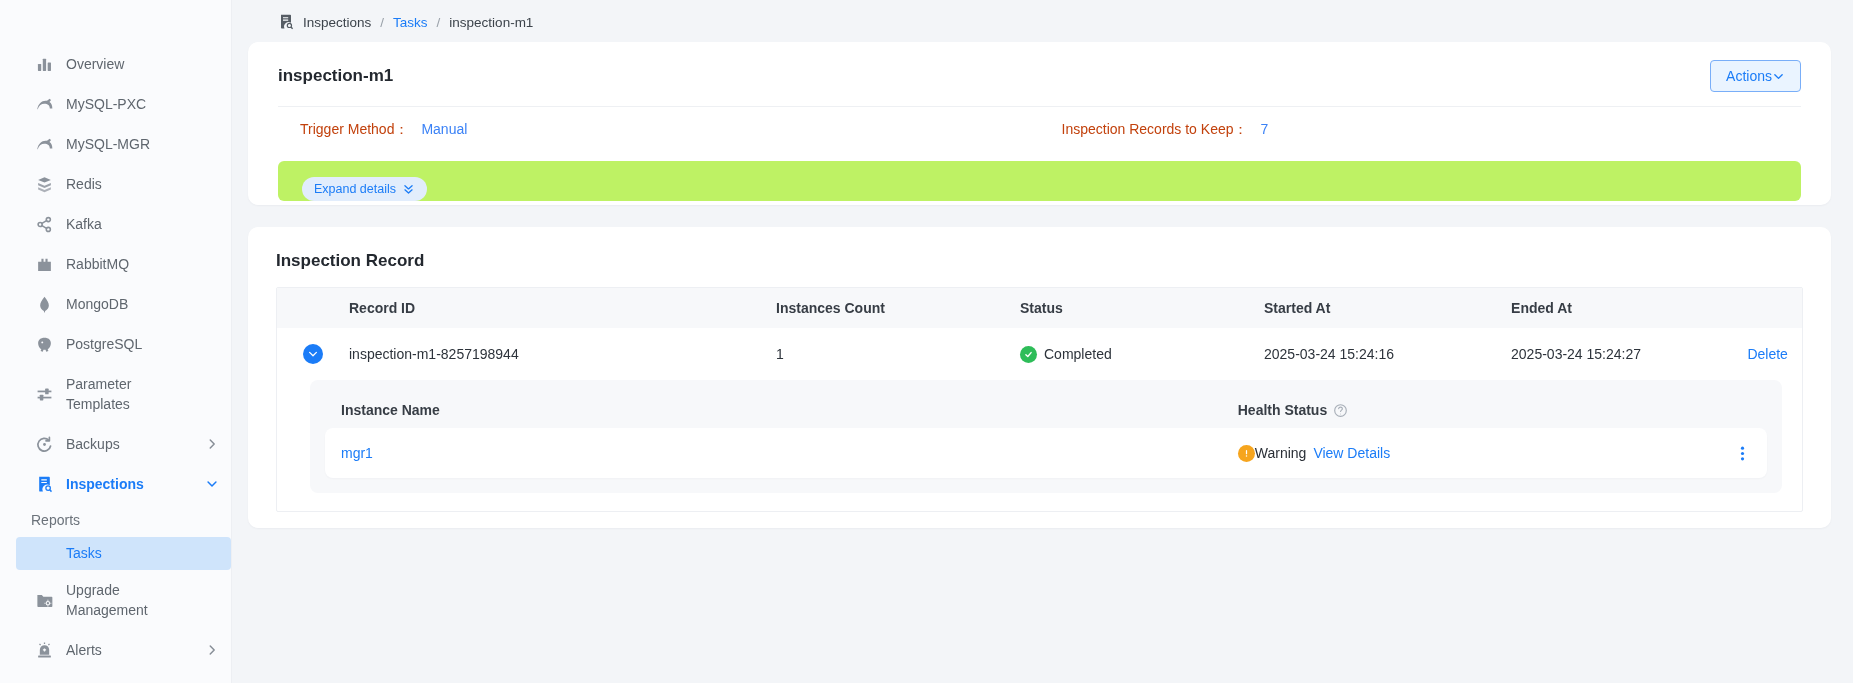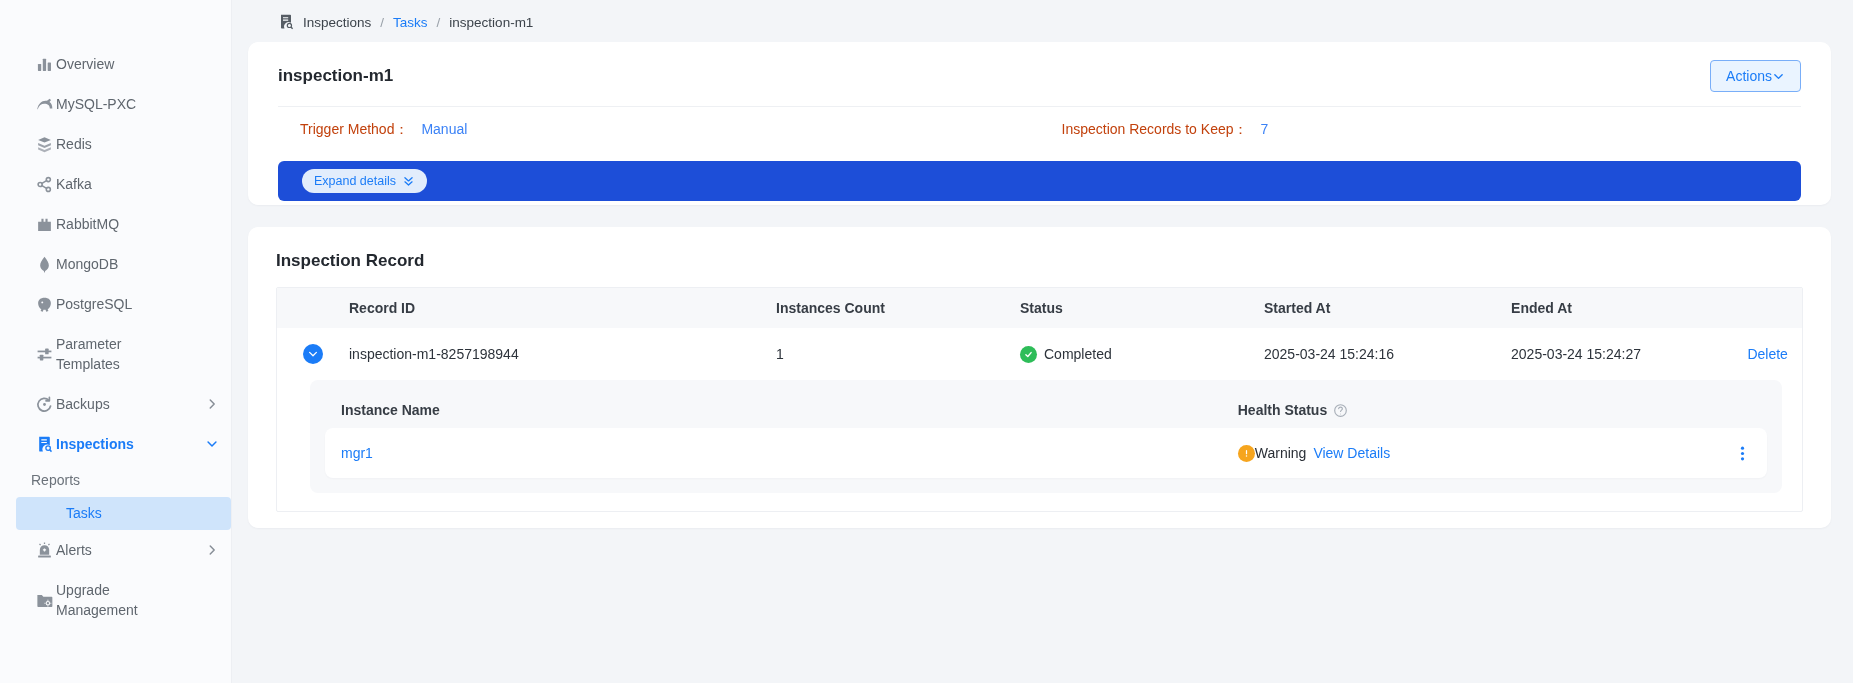--- a/index.html
+++ b/index.html
@@ -9,21 +9,21 @@
     font-family:"Liberation Sans","DejaVu Sans",sans-serif;
     color:var(--text,#2a2f36);
     -webkit-font-smoothing:antialiased;
   }
   .app{display:flex;width:100%;height:100%}
 
   
   aside{width:232px;flex:none;background:#fafbfd;border-right:1px solid #edeff3;
         padding-top:44px;box-sizing:border-box}
   .side-item{display:flex;align-items:center;padding:10px 12px 10px 36px;cursor:pointer;
-             color:#5f666e;font-size:14px;gap:3px;line-height:20px}
+             color:#5f666e;font-size:14px;gap:13px;line-height:20px}
   .s-icon{width:17px;height:17px;color:#8b929b;flex:none;display:flex}
   .s-icon svg{width:100%;height:100%}
   .s-label{max-width:110px}
   .s-chev{margin-left:auto;width:14px;height:14px;color:#878e97;display:flex}
   .s-chev svg{width:100%;height:100%}
   .side-item.active{color:var(--accent,#1b7cf7);font-weight:bold}
   .side-item.active .s-icon,.side-item.active .s-chev{color:var(--accent,#1b7cf7)}
   .side-sub{height:33px;line-height:33px;padding-left:31px;font-size:14px;color:#6b727a;cursor:pointer}
   .side-sub.selected{background:var(--selected-bg,#cfe4fb);color:var(--accent,#1b7cf7);
                      margin-left:16px;padding-left:50px;border-radius:4px}
@@ -45,22 +45,22 @@
                border:1px solid var(--accent-border,#79aef8);background:var(--accent-bg,#eaf4ff);
                color:var(--accent,#1b7cf7);border-radius:4px;font-size:14px;cursor:pointer;
                font-family:inherit}
   .actions-btn .chev{width:13px;height:13px;display:flex}
   .actions-btn .chev svg{width:100%;height:100%}
   .divider{height:1px;background:#eef0f3}
   .fields{display:grid;grid-template-columns:1fr 1fr;padding:12px 0;font-size:14px;line-height:20px}
   .field{padding-left:22px}
   .f-label{font-weight:normal;color:#c2410c}
   .f-value{color:#3b82f6;margin-left:13px}
-  .expand-strip{margin-top:10px;height:40px;background:#1d4ed8;border-radius:6px;
-                display:flex;align-items:center;padding-left:24px}
+  .expand-strip{margin-top:10px;height:40px;background:#bef264;border-radius:6px;
+                display:flex;align-items:flex-end;padding-left:24px}
   .expand-chip{display:inline-flex;align-items:center;gap:6px;background:#e2edfc;
                color:var(--accent,#1b7cf7);border-radius:12px;height:24px;padding:0 12px;
                font-size:12.5px;cursor:pointer}
   .expand-chip .dchev{width:13px;height:13px;display:flex}
   .expand-chip .dchev svg{width:100%;height:100%}
 
   .record-card{margin-top:22px;padding:24px 28px 16px}
   .record-table{margin-top:16px;border:1px solid #edeff3;border-radius:2px;overflow:hidden}
   .t-grid{display:grid;grid-template-columns:72px 28% 16% 16% 16.2% 15.5% 1fr;align-items:center}
   .t-head{height:40px;background:var(--band-bg,#f7f8fa);font-weight:bold;font-size:14px;color:#373d45}
@@ -112,20 +112,28 @@
           <span class="s-icon">
             <svg viewBox="0 0 16 16" fill="currentColor">
               <path d="M1.2 12.4C2.1 7.4 5.3 4.5 8.9 4.5c1.7 0 2.9-.7 3.7-1.9l1.6 1.1-1.5 2c1.8 1.2 2.6 3.2 2.7 6.1h-2.4c0-3.2-2-4.6-5.1-4.6-2.9 0-5.1 1.7-6.3 5.2z"></path>
             </svg>
           </span>
           <span class="s-label">MySQL-PXC</span>
         </div>
         <div class="side-item">
           <span class="s-icon">
             <svg viewBox="0 0 16 16" fill="currentColor">
+              <path d="M1.2 12.4C2.1 7.4 5.3 4.5 8.9 4.5c1.7 0 2.9-.7 3.7-1.9l1.6 1.1-1.5 2c1.8 1.2 2.6 3.2 2.7 6.1h-2.4c0-3.2-2-4.6-5.1-4.6-2.9 0-5.1 1.7-6.3 5.2z"></path>
+            </svg>
+          </span>
+          <span class="s-label">MySQL-MGR</span>
+        </div>
+        <div class="side-item">
+          <span class="s-icon">
+            <svg viewBox="0 0 16 16" fill="currentColor">
               <path d="M8 1.2 14 3.7 8 6.2 2 3.7z"></path>
               <path d="M2 6.6 8 9.1l6-2.5v2.1L8 11.2 2 8.7z" fill-opacity=".85"></path>
               <path d="M2 10.7 8 13.2l6-2.5v2.1L8 15.3 2 12.8z" fill-opacity=".7"></path>
             </svg>
           </span>
           <span class="s-label">Redis</span>
         </div>
         <div class="side-item">
           <span class="s-icon">
             <svg viewBox="0 0 16 16" fill="none" stroke="currentColor" stroke-linecap="round" stroke-linejoin="round" stroke-width="1.5">
@@ -202,44 +210,44 @@
             <svg viewBox="0 0 16 16" fill="none" stroke="currentColor" stroke-linecap="round" stroke-linejoin="round" stroke-width="1.7">
               <path d="M3.5 5.8 8 10.3l4.5-4.5"></path>
             </svg>
           </span>
         </div>
         <div class="side-sub">Reports</div>
         <div class="side-sub selected">Tasks</div>
         <div class="side-item">
           <span class="s-icon">
             <svg viewBox="0 0 16 16" fill="currentColor">
-              <path d="M8 3.1c2.6 0 4.4 1.9 4.4 4.5V12H3.6V7.6c0-2.6 1.8-4.5 4.4-4.5z"></path>
-              <rect x="2" y="12.8" width="12" height="1.7" rx=".5"></rect>
-              <path d="M8 .4v1.5M3.3 1.8l1 1.2M12.7 1.8l-1 1.2" stroke="currentColor" stroke-width="1.2" fill="none"></path>
-              <path d="M8 6v3M6.5 7.5h3" stroke="#fafbfd" stroke-width="1.2" fill="none"></path>
-            </svg>
-          </span>
-          <span class="s-label">Alerts</span>
-          <span class="s-chev">
-            <svg viewBox="0 0 16 16" fill="none" stroke="currentColor" stroke-linecap="round" stroke-linejoin="round" stroke-width="1.7">
-              <path d="M6 3.5 10.5 8 6 12.5"></path>
-            </svg>
-          </span>
-        </div>
-        <div class="side-item">
-          <span class="s-icon">
-            <svg viewBox="0 0 16 16" fill="currentColor">
               <path d="M1.3 2.9h4.2l1.4 1.5h7.8c.4 0 .7.3.7.7v8.2c0 .4-.3.7-.7.7H2c-.4 0-.7-.3-.7-.7z"></path>
               <g stroke="#fafbfd" fill="none">
                 <circle cx="11.2" cy="10.5" r="1.6"></circle>
                 <path d="M11.2 8.2v-.8M11.2 12.8v.8M8.9 10.5H8M14.4 10.5h-.9"></path>
               </g>
             </svg>
           </span>
           <span class="s-label">Upgrade Management</span>
+        </div>
+        <div class="side-item">
+          <span class="s-icon">
+            <svg viewBox="0 0 16 16" fill="currentColor">
+              <path d="M8 3.1c2.6 0 4.4 1.9 4.4 4.5V12H3.6V7.6c0-2.6 1.8-4.5 4.4-4.5z"></path>
+              <rect x="2" y="12.8" width="12" height="1.7" rx=".5"></rect>
+              <path d="M8 .4v1.5M3.3 1.8l1 1.2M12.7 1.8l-1 1.2" stroke="currentColor" stroke-width="1.2" fill="none"></path>
+              <path d="M8 6v3M6.5 7.5h3" stroke="#fafbfd" stroke-width="1.2" fill="none"></path>
+            </svg>
+          </span>
+          <span class="s-label">Alerts</span>
+          <span class="s-chev">
+            <svg viewBox="0 0 16 16" fill="none" stroke="currentColor" stroke-linecap="round" stroke-linejoin="round" stroke-width="1.7">
+              <path d="M6 3.5 10.5 8 6 12.5"></path>
+            </svg>
+          </span>
         </div>
       </nav>
   </aside>
 
   <main>
     <div class="breadcrumb">
         <span class="bc-icon">
           <svg viewBox="0 0 16 16" fill="currentColor">
             <path d="M3 .8h9.2c.5 0 .8.3.8.8v7.1a4.6 4.6 0 0 0-6.5 5.9H3.8c-.5 0-.8-.3-.8-.8z"></path>
             <path d="M5 3.7h5.2M5 6.1h5.2" stroke="#fafbfd" stroke-width="1.1" fill="none"></path>

